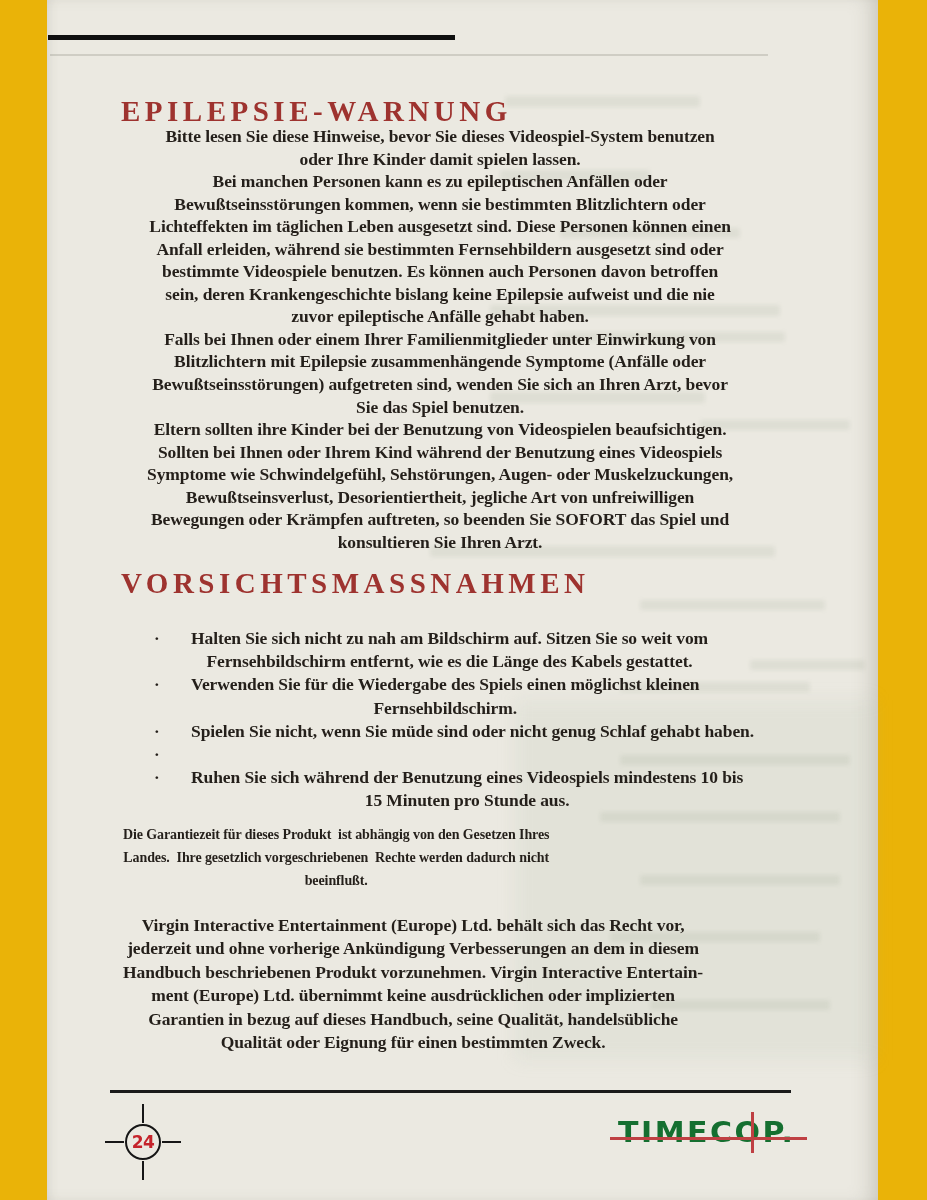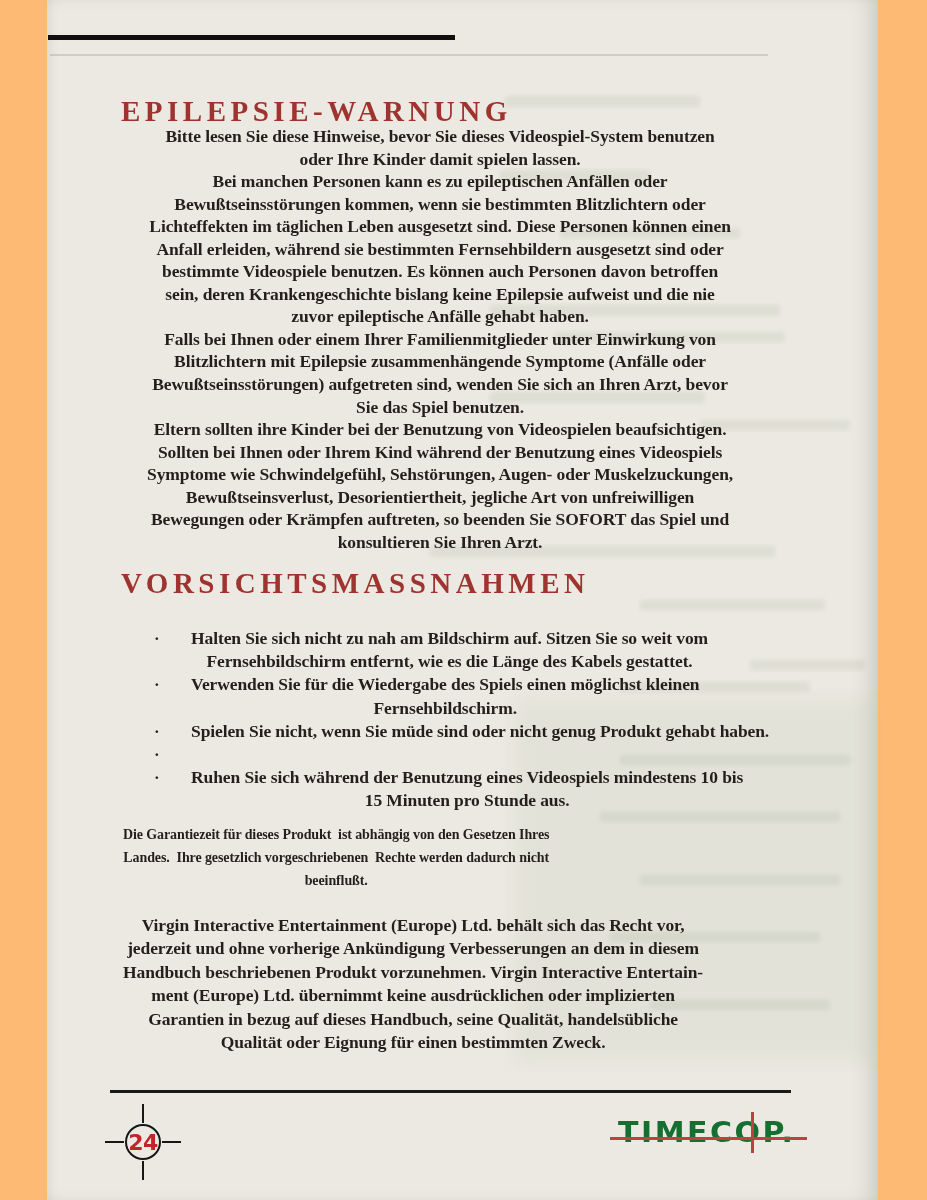--- a/index.html
+++ b/index.html
@@ -1,18 +1,18 @@
 <!DOCTYPE html>
 <html><head>
 <meta charset="utf-8">
 <style>
   html,body { margin:0; padding:0; background:#ffffff; }
   .canvas {
     position:relative; width:927px; height:1200px; overflow:hidden;
-    background:#fdba74;
+    background:#eab308;
     font-family:"Liberation Serif", serif;
   }
   .paper {
     position:absolute; left:47px; top:0; width:831px; height:1200px;
     background:#ebe9e1;
     box-shadow: inset -16px 0 22px -12px rgba(95,90,78,.28),
                 inset 8px 0 12px -8px rgba(95,90,78,.18);
   }
   .pre { white-space:pre;text-align:center; }
 
@@ -56,21 +56,21 @@
 
   
   .pagemark { position:absolute; left:105px; top:1104px; width:76px; height:76px; }
   .pagemark .circle {
     position:absolute; left:20px; top:20px; width:36px; height:36px;
     border:2.5px solid #161616; border-radius:50%;
     display:flex; align-items:center; justify-content:center; box-sizing:border-box;
   }
   .pagemark .num {
     color:#c5232b; font-family:"DejaVu Sans", sans-serif;
-    font-weight:bold; font-size:22px; letter-spacing:-0.5px;
+    font-weight:bold; font-size:17px; letter-spacing:-0.5px;
   }
   .tick { position:absolute; background:#161616; }
   .tick.t { left:36.8px; top:0;      width:2.5px; height:19px; }
   .tick.b { left:36.8px; top:57px;   width:2.5px; height:19px; }
   .tick.l { left:0;      top:36.8px; width:19px;  height:2.5px; }
   .tick.r { left:57px;   top:36.8px; width:19px;  height:2.5px; }
 
   
   .logo { position:absolute; left:618px; top:1118px; width:200px; height:46px; }
   .logo-text {
@@ -142,21 +142,21 @@
         <span class="pre">Halten Sie sich nicht zu nah am Bildschirm auf. Sitzen Sie so weit vom
 Fernsehbildschirm entfernt, wie es die Länge des Kabels gestattet.</span>
       </li>
     <li>
         <span class="dot">·</span>
         <span class="pre">Verwenden Sie für die Wiedergabe des Spiels einen möglichst kleinen
 Fernsehbildschirm.</span>
       </li>
     <li>
         <span class="dot">·</span>
-        <span class="pre">Spielen Sie nicht, wenn Sie müde sind oder nicht genug Produkt gehabt haben.</span>
+        <span class="pre">Spielen Sie nicht, wenn Sie müde sind oder nicht genug Schlaf gehabt haben.</span>
       </li>
     <li>
         <span class="dot">·</span>
       </li>
     <li>
         <span class="dot">·</span>
         <span class="pre">Ruhen Sie sich während der Benutzung eines Videospiels mindestens 10 bis
 15 Minuten pro Stunde aus.</span>
       </li>
   </ul>

